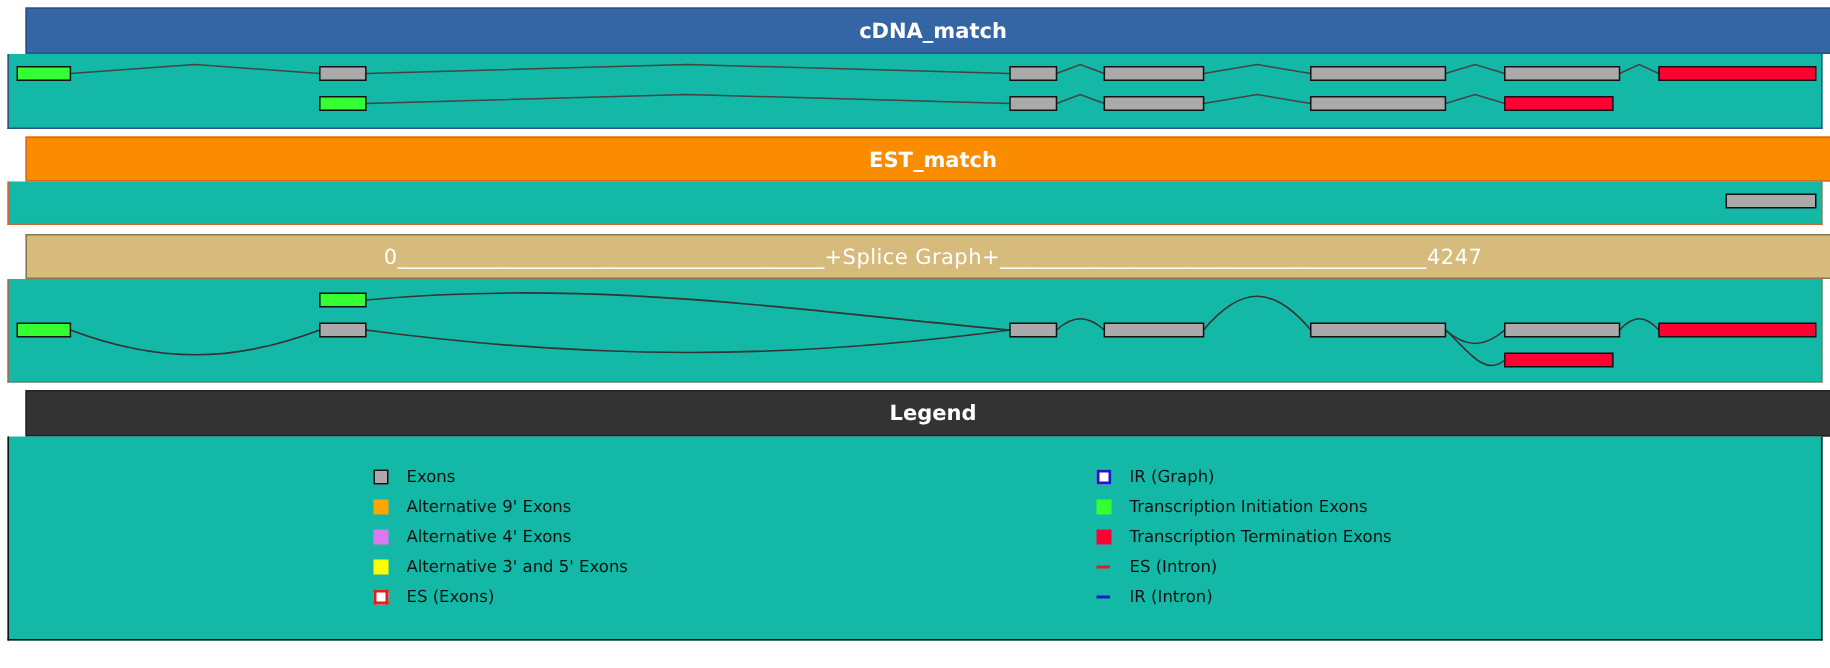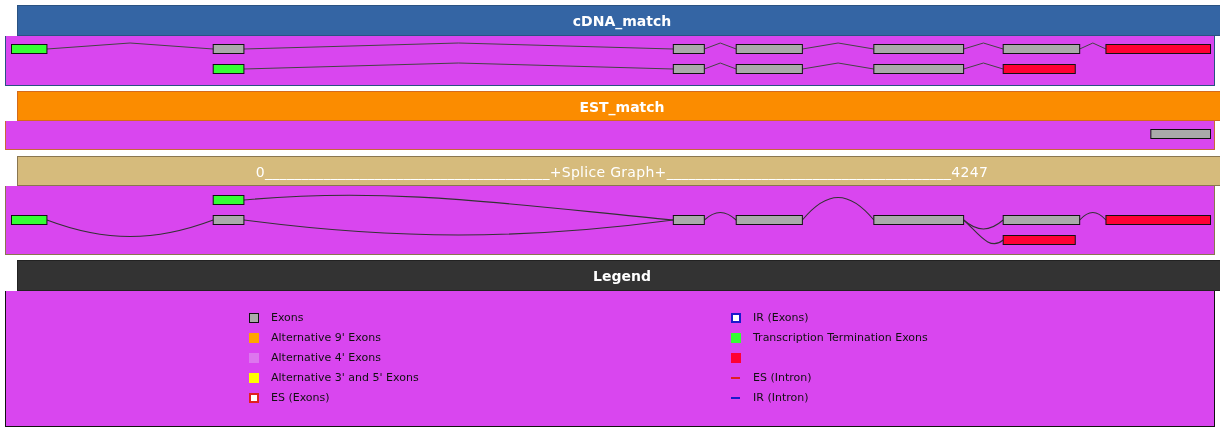--- a/index.html
+++ b/index.html
@@ -1,19 +1,19 @@
 <!DOCTYPE html>
 <html><head>
 <meta charset="utf-8">
 <style>
   html, body { margin: 0; padding: 0; background: #ffffff; }
   body { width: 1220px; height: 445px; position: relative; font-family: "DejaVu Sans", sans-serif; overflow: hidden; }
   .panel { position: absolute; left: 5px; width: 1210px; box-sizing: border-box; }
   .panel-header { position: absolute; left: 12px; top: 0; width: 100%; box-sizing: border-box; color: #ffffff; font-size: 14px; font-weight: bold; text-align: center; }
-  .panel-body { position: absolute; left: 0; width: 100%; box-sizing: border-box; background: #d946ef; }
+  .panel-body { position: absolute; left: 0; width: 100%; box-sizing: border-box; background: #14b8a6; }
   #p-cdna { top: 5px; height: 81px; }
   #p-cdna .panel-header { height: 31px; line-height: 31px; background: #3465a4; border: 1px solid #2a5282; }
   #p-cdna .panel-body { top: 31px; height: 50px; border: 1px solid #2a5282; border-top: none; }
   #p-est { top: 91px; height: 59px; border-radius: 21px; }
   #p-est .panel-header { height: 30px; line-height: 30px; background: #fb8c00; border: 1px solid #d46a1c; }
   #p-est .panel-body { top: 30px; height: 29px; border: 1px solid #c8683a; border-top: none; }
   #p-splice { top: 156px; height: 99px; }
   #p-splice .panel-header { height: 30px; line-height: 30px; background: #d6bb7c; border: 1px solid #8a7650; font-weight: normal; letter-spacing: 0.3px; }
   #p-splice .panel-body { top: 30px; height: 69px; border: 1px solid #8a7650; border-top: none; }
   #p-legend { top: 260px; height: 167px; }
@@ -105,20 +105,20 @@
   <div class="panel-header">Legend</div>
   <div class="panel-body">
     <div class="legend-col" style="left:243px;">
       <div class="legend-item"><span class="swatch sw-exon"></span><span>Exons</span></div>
       <div class="legend-item"><span class="swatch sw-alt3"></span><span>Alternative 9' Exons</span></div>
       <div class="legend-item"><span class="swatch sw-alt5"></span><span>Alternative 4' Exons</span></div>
       <div class="legend-item"><span class="swatch sw-alt35"></span><span>Alternative 3' and 5' Exons</span></div>
       <div class="legend-item"><span class="swatch sw-esexon"></span><span>ES (Exons)</span></div>
     </div>
     <div class="legend-col" style="left:725px;">
-      <div class="legend-item"><span class="swatch sw-irexon"></span><span>IR (Exons)</span></div>
-      <div class="legend-item"><span class="swatch sw-init"></span><span>Transcription Termination Exons</span></div>
-      <div class="legend-item"><span class="swatch sw-term"></span></div>
+      <div class="legend-item"><span class="swatch sw-irexon"></span><span>IR (Graph)</span></div>
+      <div class="legend-item"><span class="swatch sw-init"></span><span>Transcription Initiation Exons</span></div>
+      <div class="legend-item"><span class="swatch sw-term"></span><span>Transcription Termination Exons</span></div>
       <div class="legend-item"><span class="swatch sw-esintron"></span><span>ES (Intron)</span></div>
       <div class="legend-item"><span class="swatch sw-irintron"></span><span>IR (Intron)</span></div>
     </div>
   </div>
 </div>
 
 </body></html>

